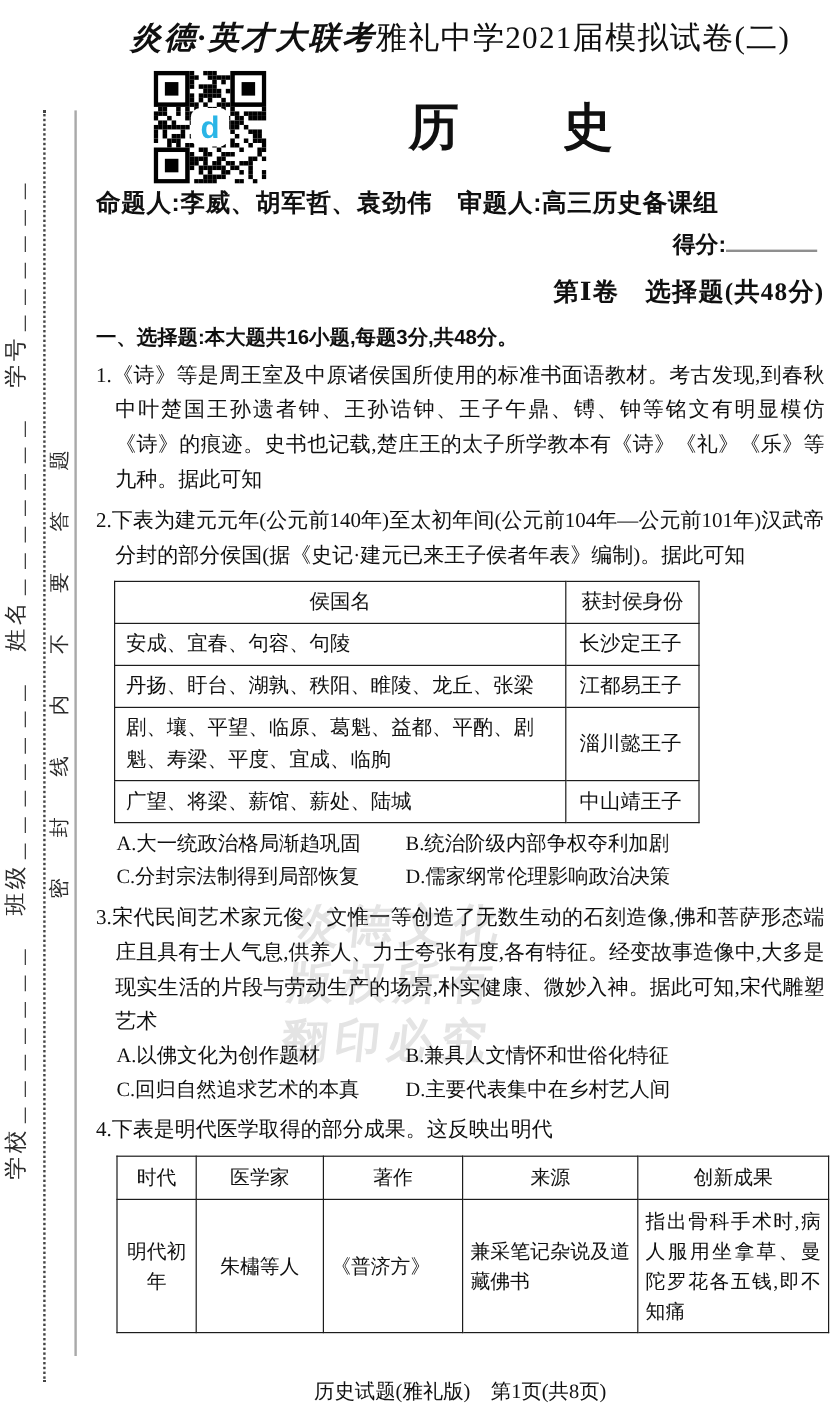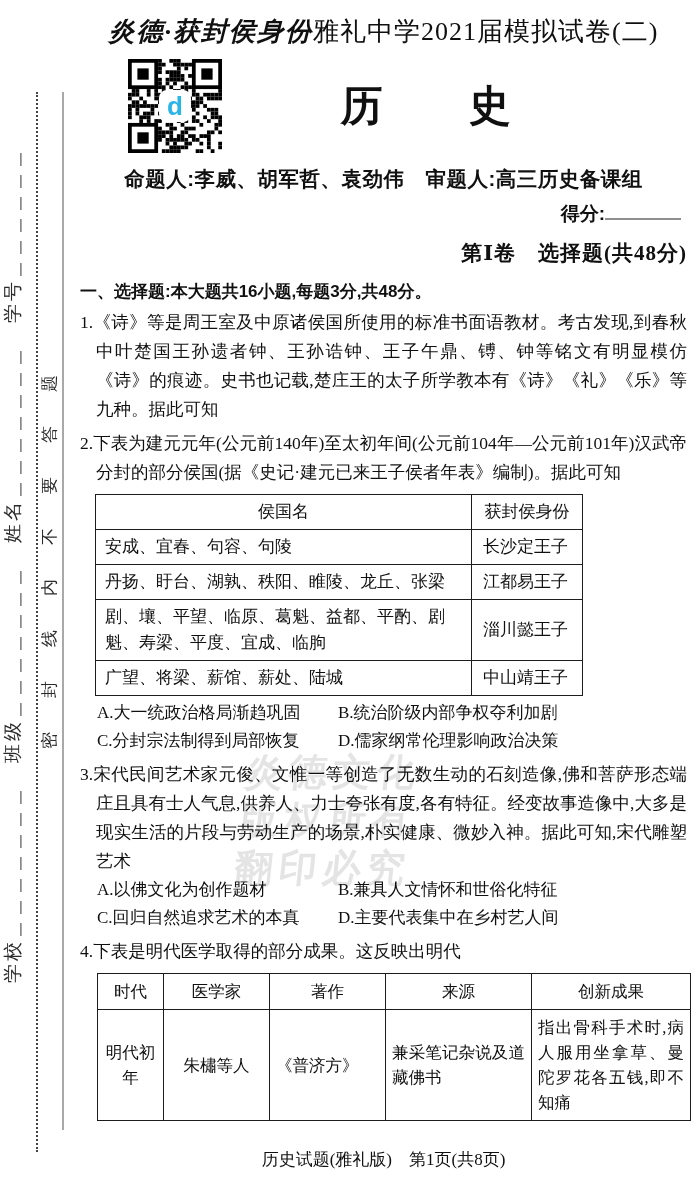--- a/index.html
+++ b/index.html
@@ -33,21 +33,21 @@
 
   .qr-row{display:flex;align-items:center;margin-top:8px;height:98px;}
   .qr-box{width:94px;height:94px;margin-left:48px;position:relative;flex:0 0 auto;}
   .qr-box svg{display:block;}
   .qr-logo{position:absolute;left:31px;top:31px;width:32px;height:32px;background:#fff;
     border-radius:8px;display:flex;align-items:center;justify-content:center;
     font-family:"Liberation Sans",sans-serif;font-weight:bold;font-size:26px;}
   .subject{flex:1;display:flex;justify-content:center;gap:86px;padding-right:58px;
     font-family:"Liberation Sans",sans-serif;font-weight:bold;font-size:42px;}
 
-  .setters{margin-top:10px;text-align:center;font-family:"Liberation Sans",sans-serif;
+  .setters{font-family:"Liberation Sans",sans-serif;
     font-weight:bold;font-size:20.5px;letter-spacing:0.5px;}
 
   .intro{margin-top:12px;font-size:18px;line-height:29px;text-indent:2em;text-align:justify;}
 
   .score-row{margin-top:8px;text-align:right;padding-right:6px;
     font-family:"Liberation Sans",sans-serif;font-weight:bold;font-size:19px;}
   .score-blank{display:inline-block;width:76px;height:4px;border-bottom:2px solid #8f8f8f;}
 
   .section-title{margin-top:12px;text-align:right;font-weight:bold;font-size:21px;
     letter-spacing:1px;}
@@ -84,21 +84,21 @@
 </div>
 
 <div class="rot-fields">学校＿＿＿＿＿＿＿　班级＿＿＿＿＿＿＿　姓名＿＿＿＿＿＿＿　学号＿＿＿＿＿＿</div>
 <div class="dotted-line"></div>
 <div class="rot-seal">密封线内不要答题</div>
 <div class="solid-line"></div>
 
 <div class="content">
 
   <div class="masthead">
-    <span class="brush">炎德·获封侯身份</span><span class="rest">雅礼中学2021届模拟试卷(二)</span>
+    <span class="brush">炎德·英才大联考</span><span class="rest">雅礼中学2021届模拟试卷(二)</span>
   </div>
 
   <div class="qr-row">
     <div class="qr-box">
         <svg width="94" height="94" viewBox="0 0 94 94" fill="#000">
           <rect x="30.08" y="0" width="3.76" height="3.76"></rect>
           <rect x="41.36" y="0" width="3.76" height="3.76"></rect>
           <rect x="45.12" y="0" width="3.76" height="3.76"></rect>
           <rect x="48.879999999999995" y="0" width="3.76" height="3.76"></rect>
           <rect x="30.08" y="3.76" width="3.76" height="3.76"></rect>

